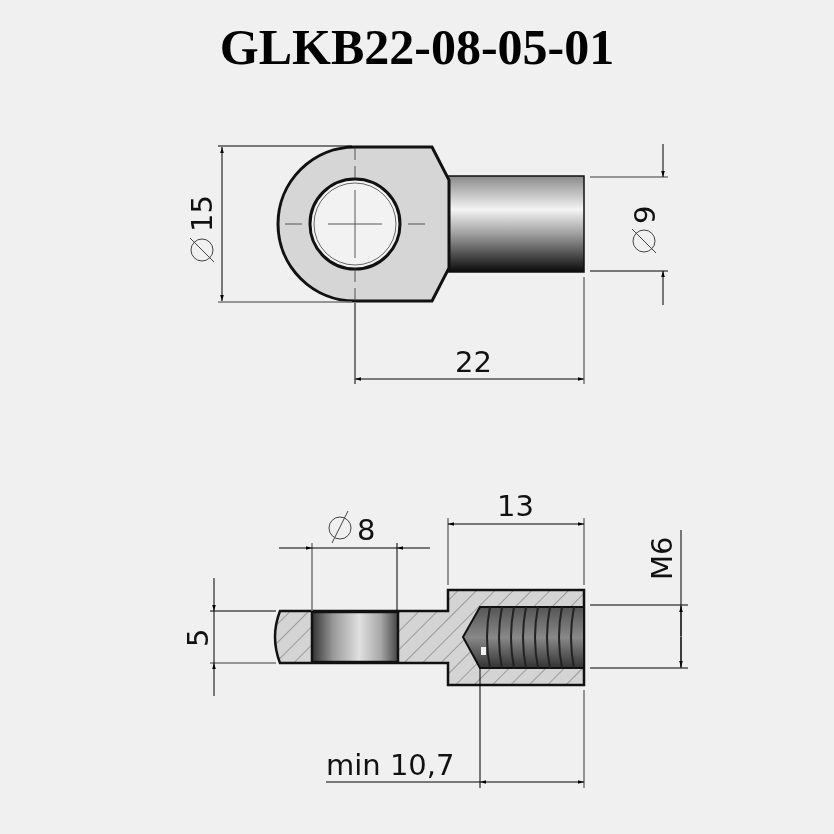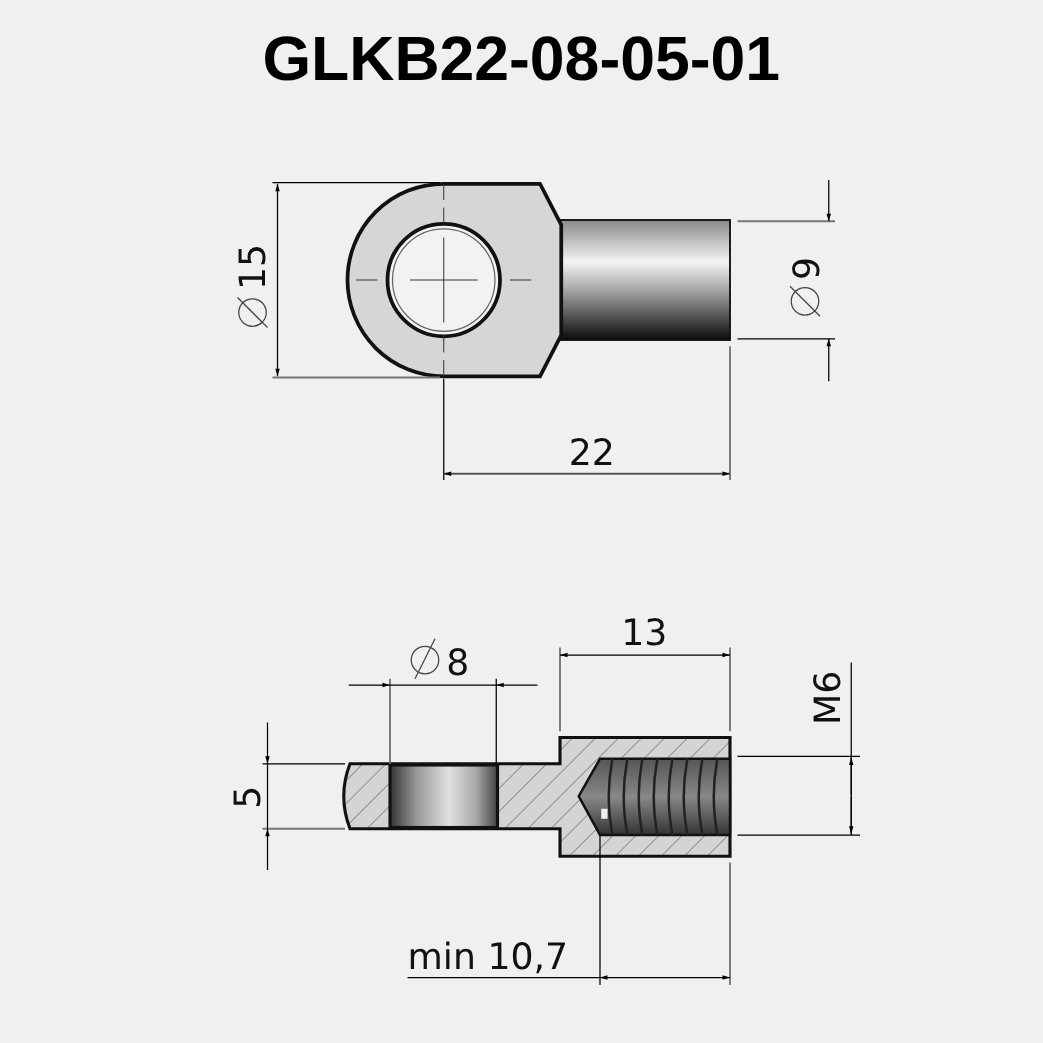--- a/index.html
+++ b/index.html
@@ -1,19 +1,19 @@
 <!DOCTYPE html>
 <html><head>
   <meta charset="utf-8">
   <style>
     html, body { margin: 0; padding: 0; }
     body { width: 834px; height: 834px; background: #f0f0f0; overflow: hidden; position: relative; }
     .title {
       position: absolute; left: 0; top: 18px; width: 834px; text-align: center;
-      font-family: Liberation Sans, sans-serif; font-weight: bold; font-size: 50px;
+      font-family: Liberation Serif, serif; font-weight: bold; font-size: 50px;
       color: #000; letter-spacing: 0px;
     }
     svg { position: absolute; left: 0; top: 0; }
     .dimtext { font-family: "DejaVu Sans", sans-serif; font-size: 29px; fill: #111; }
   </style>
 </head>
 <body>
 
 <div class="title">GLKB22-08-05-01</div>
 

